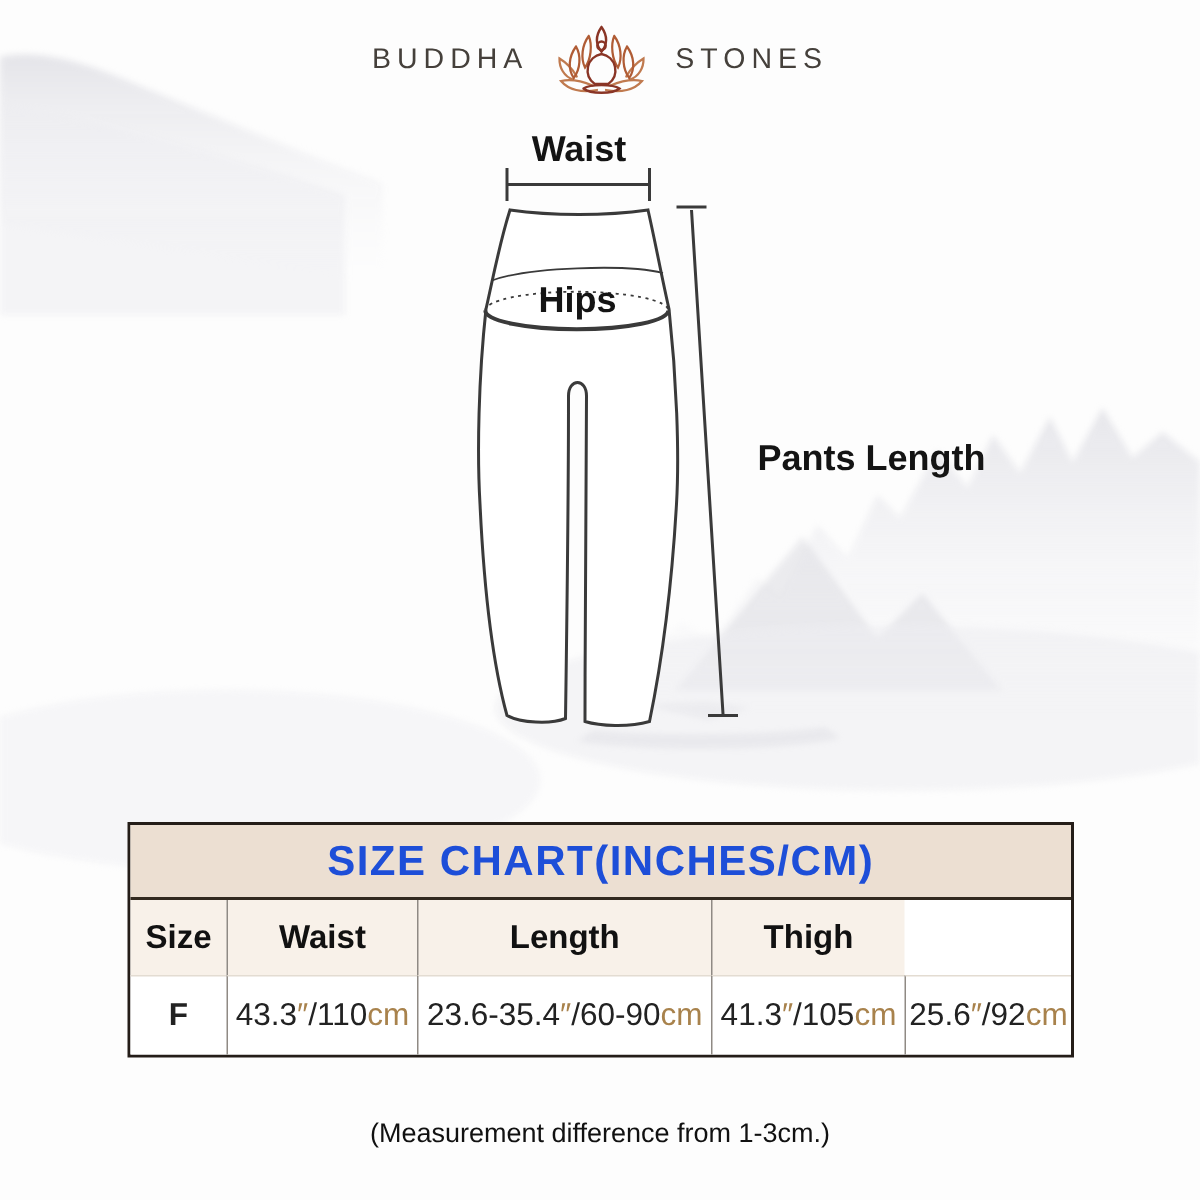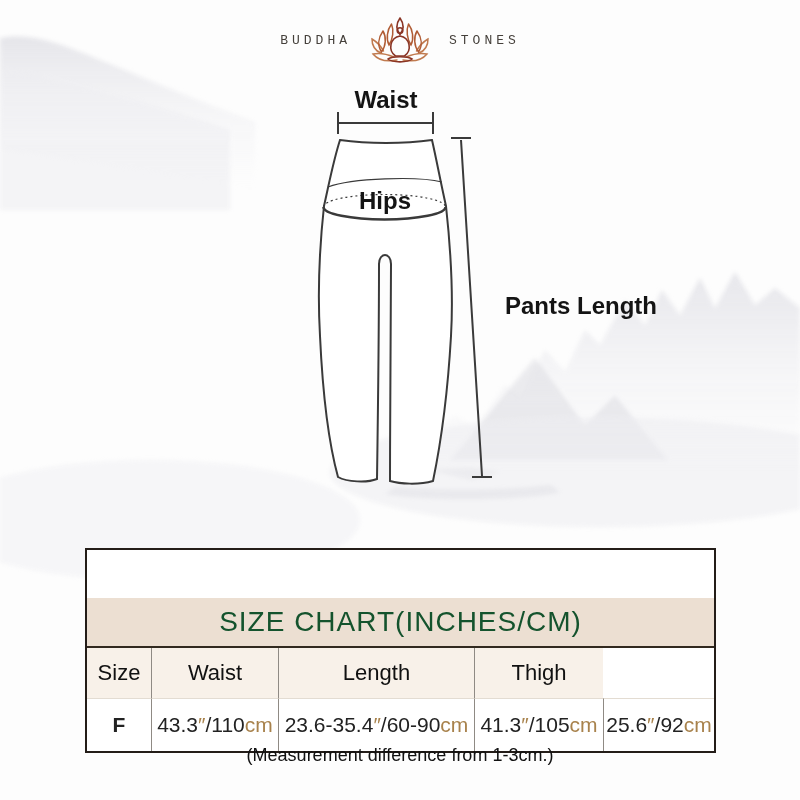--- a/index.html
+++ b/index.html
@@ -13,53 +13,53 @@
 
   
   .bg-svg{position:absolute;inset:0;filter:blur(2px);pointer-events:none;}
 
   
   .brand{
     position:absolute;top:8px;left:0;width:800px;height:64px;
     display:flex;align-items:center;justify-content:center;gap:20px;
   }
   .brand-word{
-    font-family:Liberation Mono, monospace;
-    font-size:13px;letter-spacing:4px;color:#45403b;font-weight:500;
+    font-family:Liberation Sans, sans-serif;
+    font-size:19px;letter-spacing:4px;color:#45403b;font-weight:500;
   }
   .lotus{width:58px;height:52px;}
 
   
   .diagram-label{
     position:absolute;color:#141414;font-weight:bold;font-size:24px;
     white-space:nowrap;
   }
   .waist-label{left:337px;top:86px;width:98px;text-align:center;}
   .hips-label{left:344px;top:187px;width:82px;text-align:center;}
   .length-label{left:489px;top:292px;margin-left:16px;}
 
   
   .size-chart{
     position:absolute;left:85px;top:548px;width:631px;
     border:2px solid #241d18;background:#fff;box-sizing:border-box;
   }
   .sc-title{
     height:48px;background:#ecdfd2;border-bottom:2px solid #32291f;
     display:flex;align-items:center;justify-content:center;
-    color:#14532d;font-weight:normal;letter-spacing:1px;margin-top:48px;
+    color:#1d4ed8;font-weight:bold;letter-spacing:1px;
   }
   .sc-title .tb{font-size:28px;}
   .sc-title .ts{font-size:28px;letter-spacing:1px;}
   .sc-grid{display:grid;grid-template-columns:64px 127px 196px 129px 111px;}
   .sc-cell{
     display:flex;align-items:center;justify-content:center;
     box-sizing:border-box;white-space:nowrap;
   }
   .sc-cell + .sc-cell{border-left:1px solid #8f8a84;}
-  .sc-head{height:50px;background:#f8f1e9;color:#111;font-weight:normal;font-size:22px;}
+  .sc-head{height:50px;background:#f8f1e9;color:#111;font-weight:bold;font-size:22px;}
   .sc-data{height:53px;background:#fff;color:#222;font-size:21px;border-top:1px solid #e3dcd2;}
   .sc-data .tan{color:#a8824c;}
   .sc-size{font-weight:bold;}
 
   
   .note{
     position:absolute;top:745px;left:0;width:800px;text-align:center;
     color:#111;font-weight:normal;font-size:18px;
   }
 </style>

